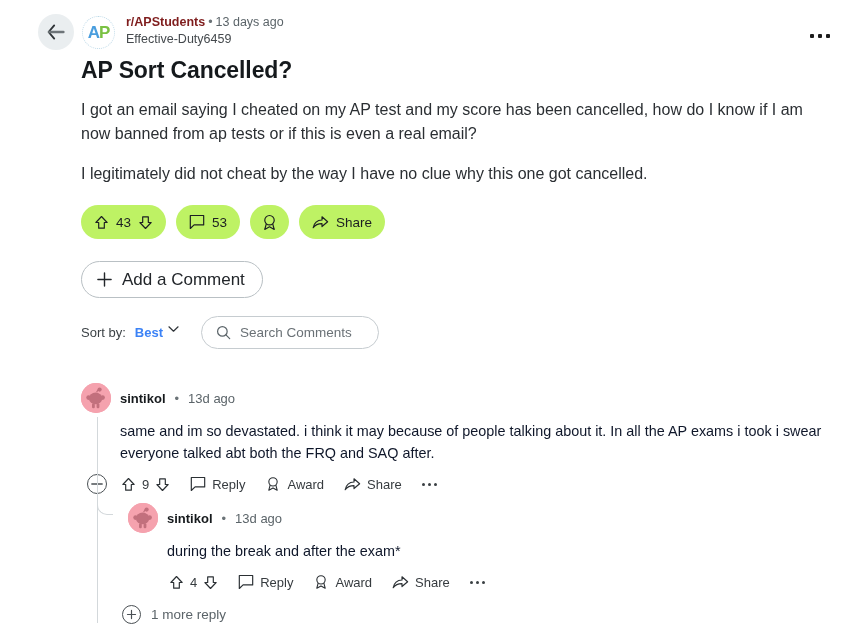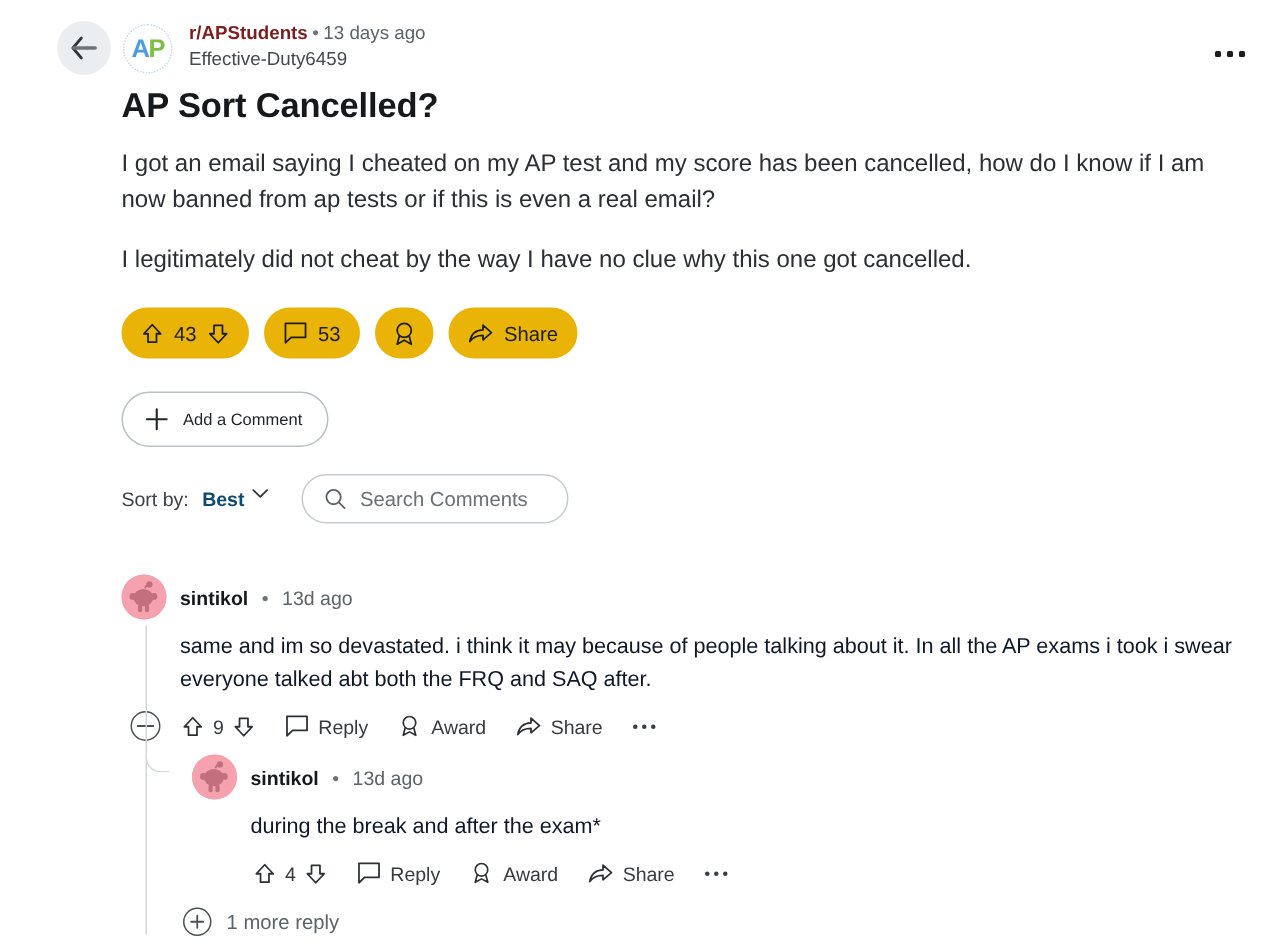--- a/index.html
+++ b/index.html
@@ -49,40 +49,40 @@
   .post-body {
     position:absolute; left:81px; top:98px; width:745px;
     font-size:16px; line-height:24px; color:#2b2f33;
   }
   .post-body p { margin:0; }
   .post-body p + p { margin-top:16px; }
 
   
   .actions { position:absolute; left:81px; top:205px; display:flex; gap:10px; align-items:center; }
   .pill {
-    height:34px; border-radius:17px; background:#eab308;
+    height:34px; border-radius:17px; background:#bef264;
     display:flex; align-items:center; gap:7px; padding:0 13px;
     font-size:13.5px; color:#1c1f22; cursor:pointer; white-space:nowrap;
   }
   .pill .num { font-size:13.5px; color:#1c1f22; }
   .pill.icononly { padding:0 11px; }
   .ico { display:flex; align-items:center; justify-content:center; }
 
   
   .add-comment {
     position:absolute; left:81px; top:261px;
     height:37px; border:1px solid #b9c0c4; border-radius:19px;
     display:flex; align-items:center; gap:9px; padding:0 17px 0 14px;
-    font-size:11px; color:#22262a; cursor:pointer; font-weight:400;
+    font-size:17px; color:#22262a; cursor:pointer; font-weight:400;
   }
 
   
   .sortbar { position:absolute; left:81px; top:316px; display:flex; align-items:center; }
   .sort-label { font-size:13px; color:#3c4246; margin-right:9px; }
-  .sort-value { font-size:13px; font-weight:700; color:#0c4a6e; cursor:pointer; display:flex; align-items:flex-start; gap:5px; }
+  .sort-value { font-size:13px; font-weight:700; color:#3b82f6; cursor:pointer; display:flex; align-items:flex-start; gap:5px; }
   .search-box {
     margin-left:22px; height:33px; width:178px;
     border:1px solid #c6ccd0; border-radius:17px;
     display:flex; align-items:center; gap:9px; padding:4px 14px;
     font-size:13.5px; color:#6a7176; cursor:text;
   }
 
   
   .comments { position:absolute; left:81px; top:383px; width:760px; }
   .comment { position:relative; }

